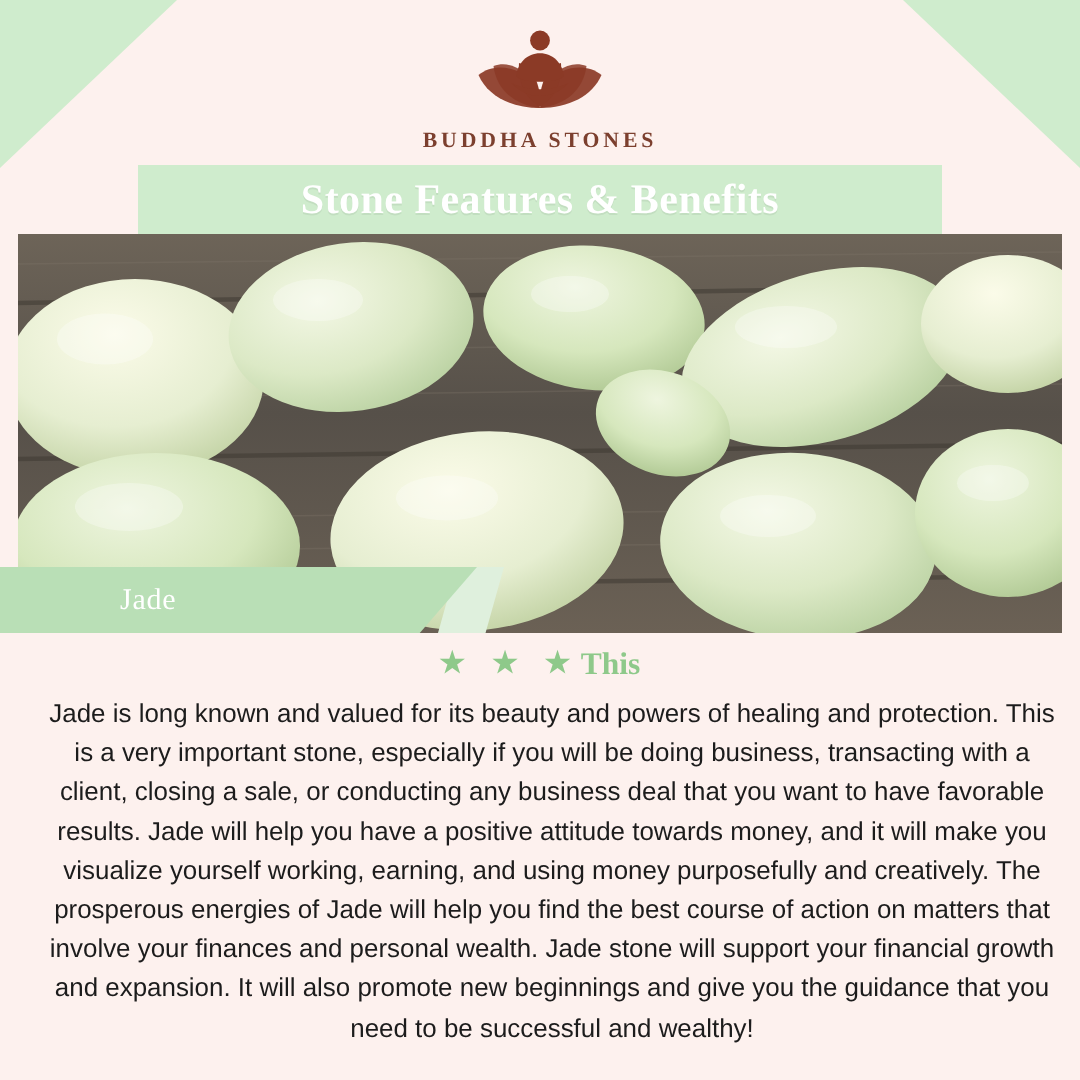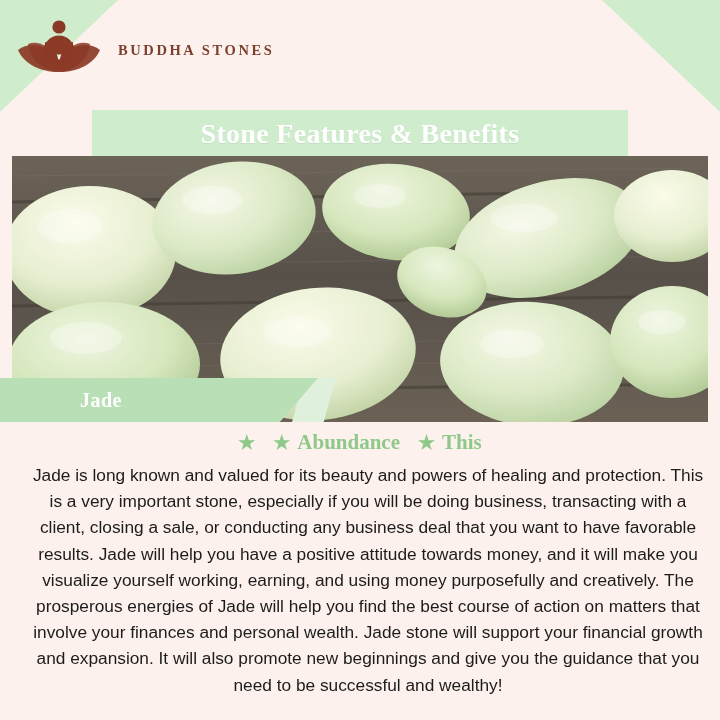--- a/index.html
+++ b/index.html
@@ -29,21 +29,21 @@
   .corner.tr {
     right: 0; top: 0; width: 118px; height: 112px;
     clip-path: polygon(100% 0, 100% 100%, 0 0);
   }
 
   
   .logo-block {
     position: absolute;
     left: 0; right: 0; top: 14px;
     display: flex;
-    flex-direction: row;
+    flex-direction: column;
     align-items: center;
   }
   .logo-mark { width: 118px; height: 66px; display:block; }
   .logo-text {
     margin-top: 6px;
     font-size: 14.5px;
     letter-spacing: 2.6px;
     color: #7c3f2e;
     font-weight: 700;
     font-family: "Liberation Serif", serif;
@@ -80,21 +80,21 @@
     position: absolute;
     left: 0; top: 378px;
     width: 318px; height: 44px;
     background: #b9dfb6;
     clip-path: polygon(0 0, 100% 0, 88% 100%, 0 100%);
     display: flex; align-items: center;
   }
   .name-band .stone-name {
     margin-left: 80px;
     color: #ffffff;
-    font-weight: 700;
+    font-weight: 400;
     font-size: 20px;
     font-family: "Liberation Serif", serif;
     letter-spacing: 0.5px;
   }
   .name-band-accent {
     position: absolute;
     left: 292px; top: 378px;
     width: 44px; height: 44px;
     background: #dff0dd;
     clip-path: polygon(28% 0, 100% 0, 72% 100%, 0 100%);
@@ -238,21 +238,20 @@
   <div class="name-band">
     <span class="stone-name">Jade</span>
   </div>
 
   <div class="keywords">
     <div class="kw">
       <span class="star">★</span>
     </div>
     <div class="kw">
       <span class="star">★</span>
-      <span>Abundance</span>
     </div>
     <div class="kw">
       <span class="star">★</span>
       <span>This</span>
     </div>
   </div>
 
   <div class="body-copy">Jade is long known and valued for its beauty and powers of healing and protection. This is a very important stone, especially if you will be doing business, transacting with a client, closing a sale, or conducting any business deal that you want to have favorable results. Jade will help you have a positive attitude towards money, and it will make you visualize yourself working, earning, and using money purposefully and creatively. The prosperous energies of Jade will help you find the best course of action on matters that involve your finances and personal wealth. Jade stone will support your financial growth and expansion. It will also promote new beginnings and give you the guidance that you need to be successful and wealthy!</div>
 
   <div class="bottom-strip"></div>

